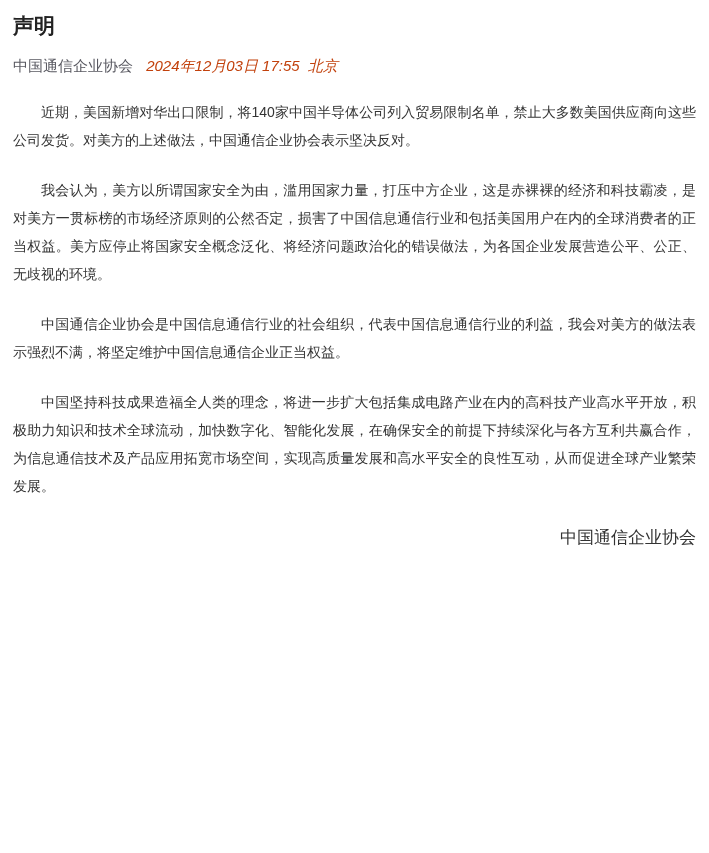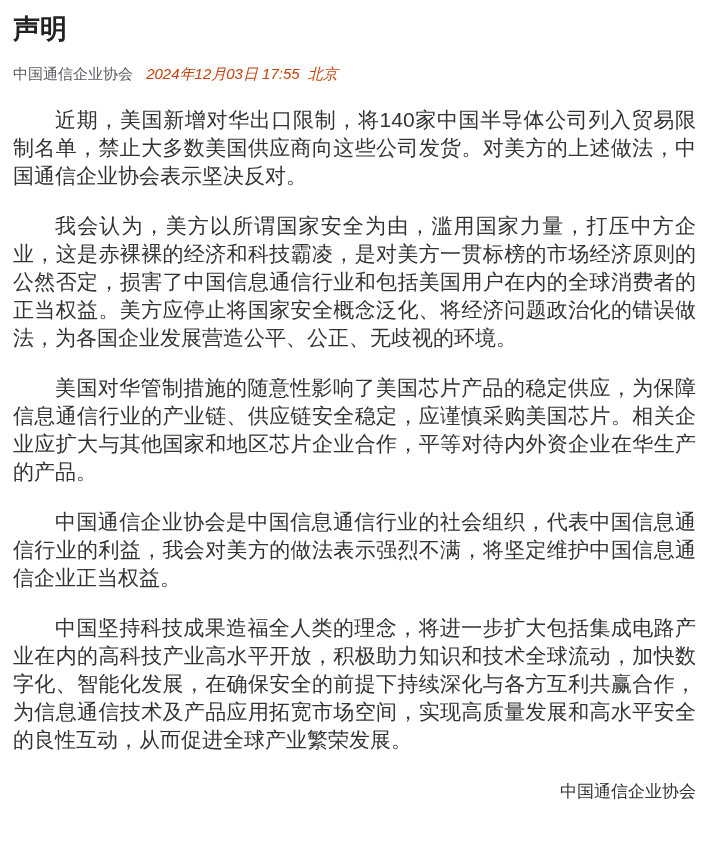--- a/index.html
+++ b/index.html
@@ -9,21 +9,21 @@
   }
   .page {
     width: 709px;
     min-height: 853px;
     box-sizing: border-box;
     background: #ffffff;
     padding: 12px 13px 18px 13px;
     font-family: "Liberation Sans", "DejaVu Sans", sans-serif;
   }
   .title {
-    font-size: 27px;
+    font-size: 21px;
     line-height: 1.3;
     font-weight: bold;
     color: #222222;
     margin: 0 0 17px 0;
   }
   .byline {
     font-size: 15px;
     line-height: 20px;
     margin: 0 0 8px 0;
     white-space: nowrap;
@@ -35,21 +35,21 @@
     cursor: pointer;
   }
   .byline .meta {
     color: #c2410c;
     font-style: italic;
   }
   .byline .location {
     margin-left: 4px;
   }
   .article p {
-    font-size: 21px;
+    font-size: 14px;
     line-height: 28px;
     color: #333333;
     text-indent: 2em;
     text-align: justify;
     margin: 22px 0;
     word-break: break-all;
   }
   .signature {
     font-size: 17px;
     line-height: 28px;
@@ -70,21 +70,20 @@
 
   <div class="byline">
     <span class="author">中国通信企业协会</span>
     <span class="meta">2024年12月03日 17:55</span>
     <span class="meta location">北京</span>
   </div>
 
   <div class="article">
       <p>近期，美国新增对华出口限制，将140家中国半导体公司列入贸易限制名单，禁止大多数美国供应商向这些公司发货。对美方的上述做法，中国通信企业协会表示坚决反对。</p>
       <p>我会认为，美方以所谓国家安全为由，滥用国家力量，打压中方企业，这是赤裸裸的经济和科技霸凌，是对美方一贯标榜的市场经济原则的公然否定，损害了中国信息通信行业和包括美国用户在内的全球消费者的正当权益。美方应停止将国家安全概念泛化、将经济问题政治化的错误做法，为各国企业发展营造公平、公正、无歧视的环境。</p>
-      <p>美国对华管制措施的随意性影响了美国芯片产品的稳定供应，为保障信息通信行业的产业链、供应链安全稳定，应谨慎采购美国芯片。相关企业应扩大与其他国家和地区芯片企业合作，平等对待内外资企业在华生产的产品。</p>
       <p>中国通信企业协会是中国信息通信行业的社会组织，代表中国信息通信行业的利益，我会对美方的做法表示强烈不满，将坚定维护中国信息通信企业正当权益。</p>
       <p>中国坚持科技成果造福全人类的理念，将进一步扩大包括集成电路产业在内的高科技产业高水平开放，积极助力知识和技术全球流动，加快数字化、智能化发展，在确保安全的前提下持续深化与各方互利共赢合作，为信息通信技术及产品应用拓宽市场空间，实现高质量发展和高水平安全的良性互动，从而促进全球产业繁荣发展。</p>
     </div>
 
   <div class="signature">
     <div>中国通信企业协会</div>
   </div>
 
 </div>
 

